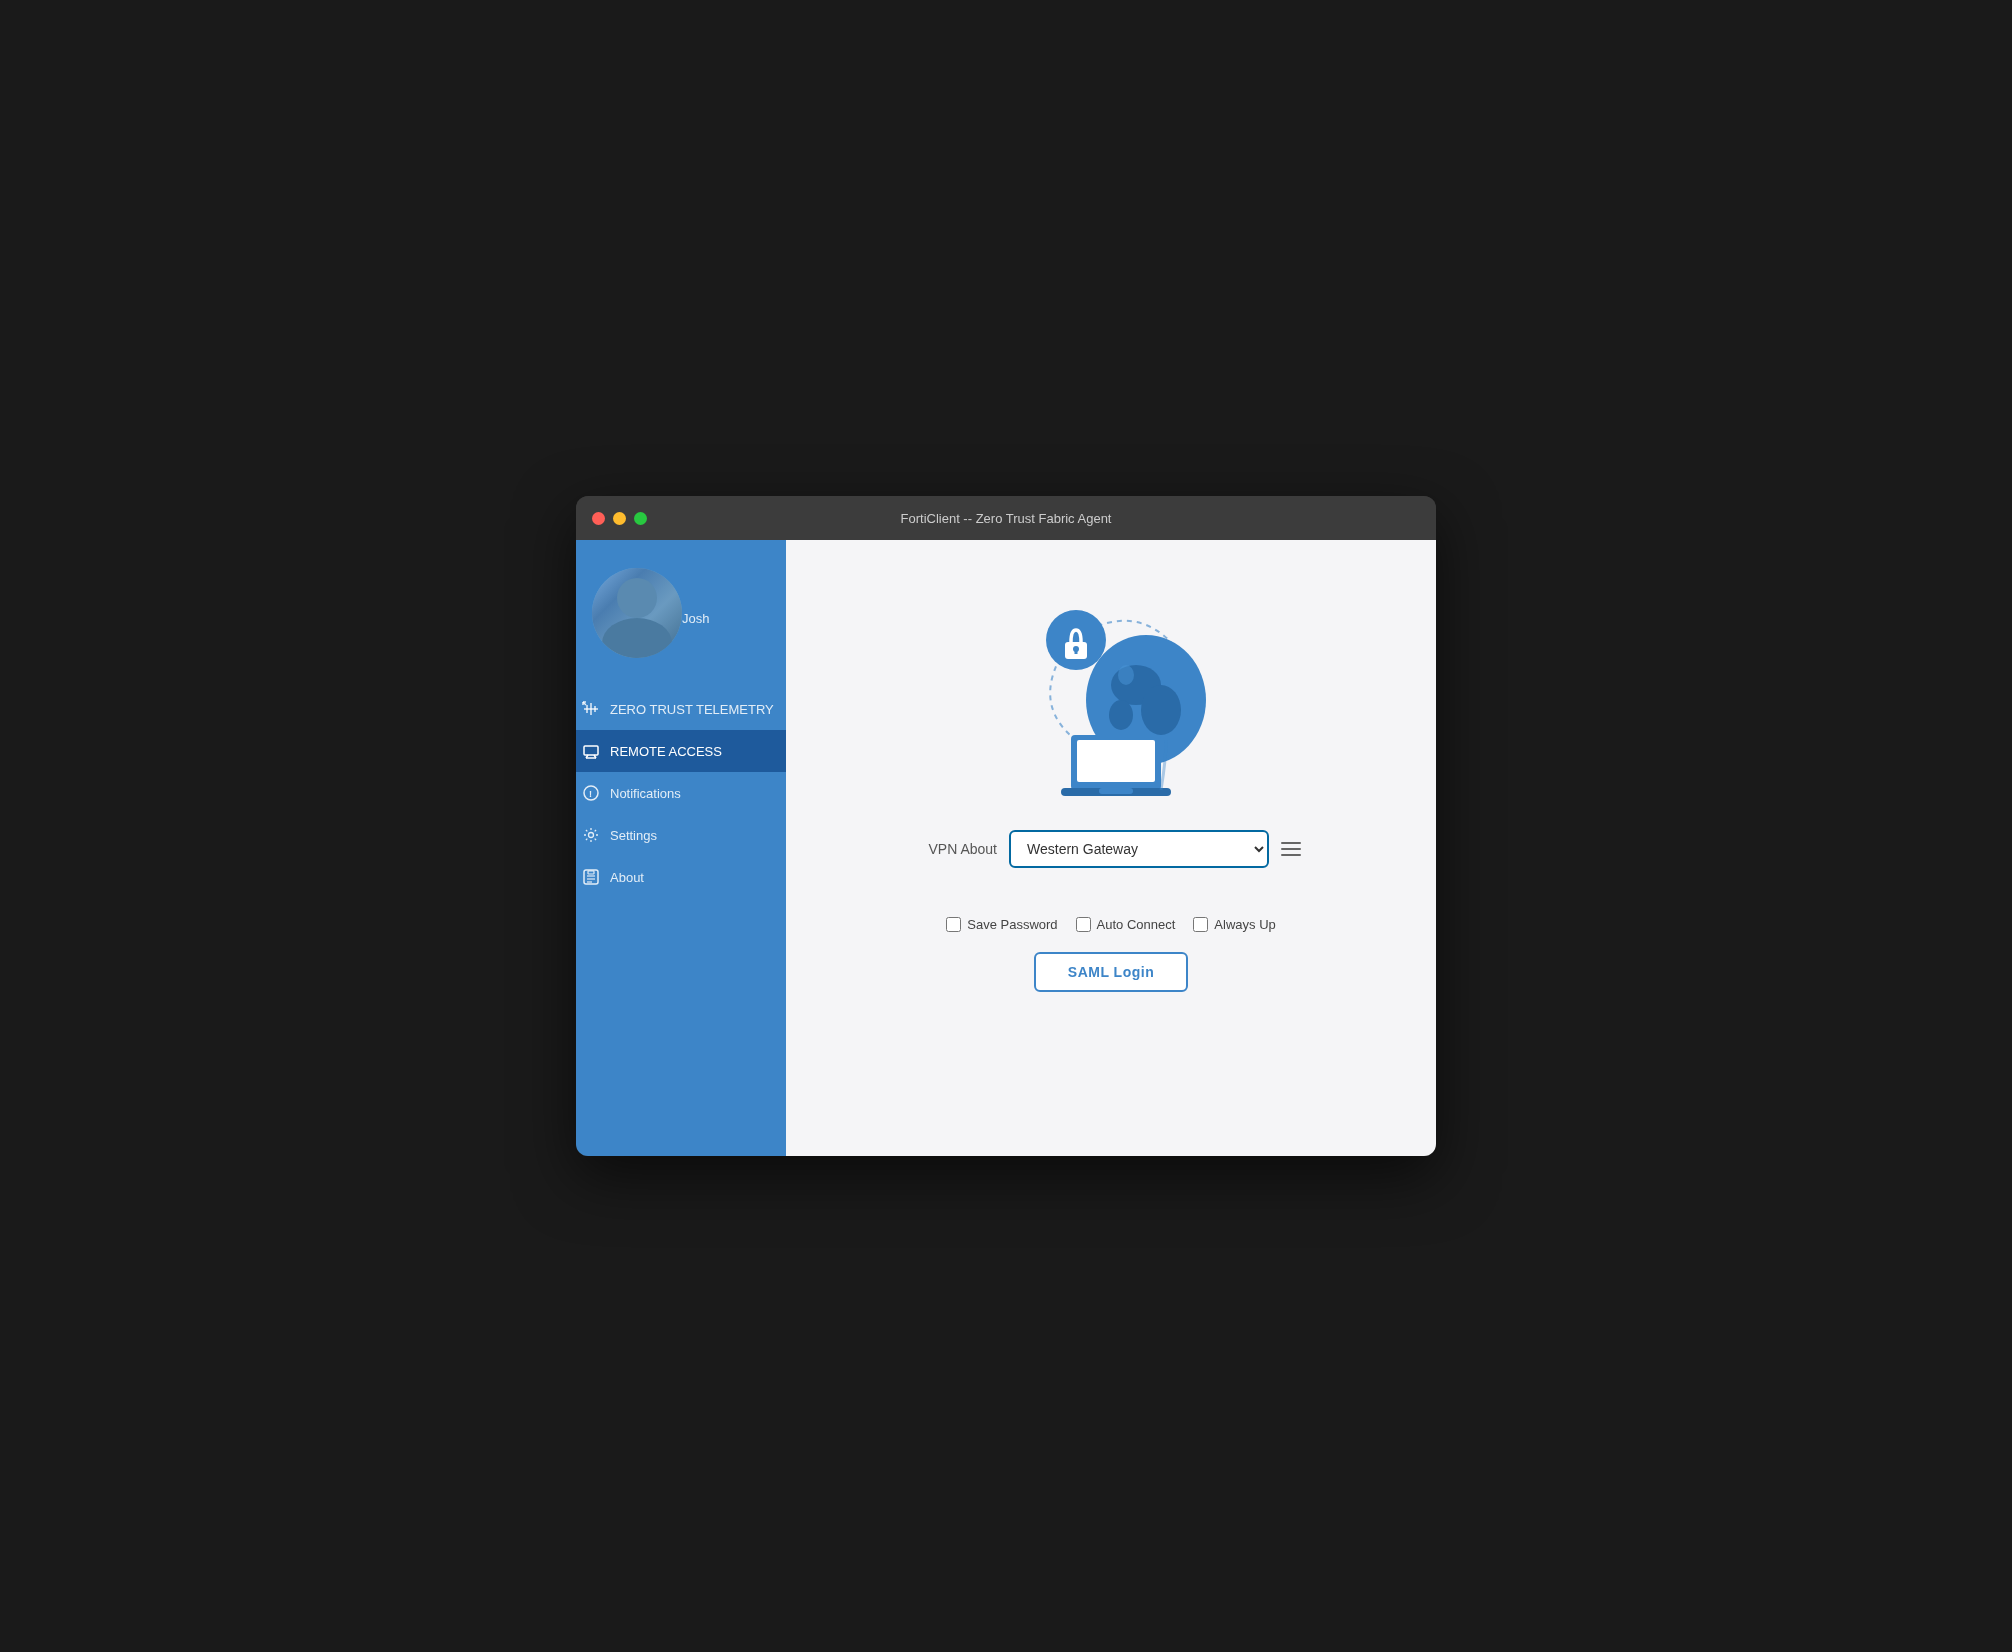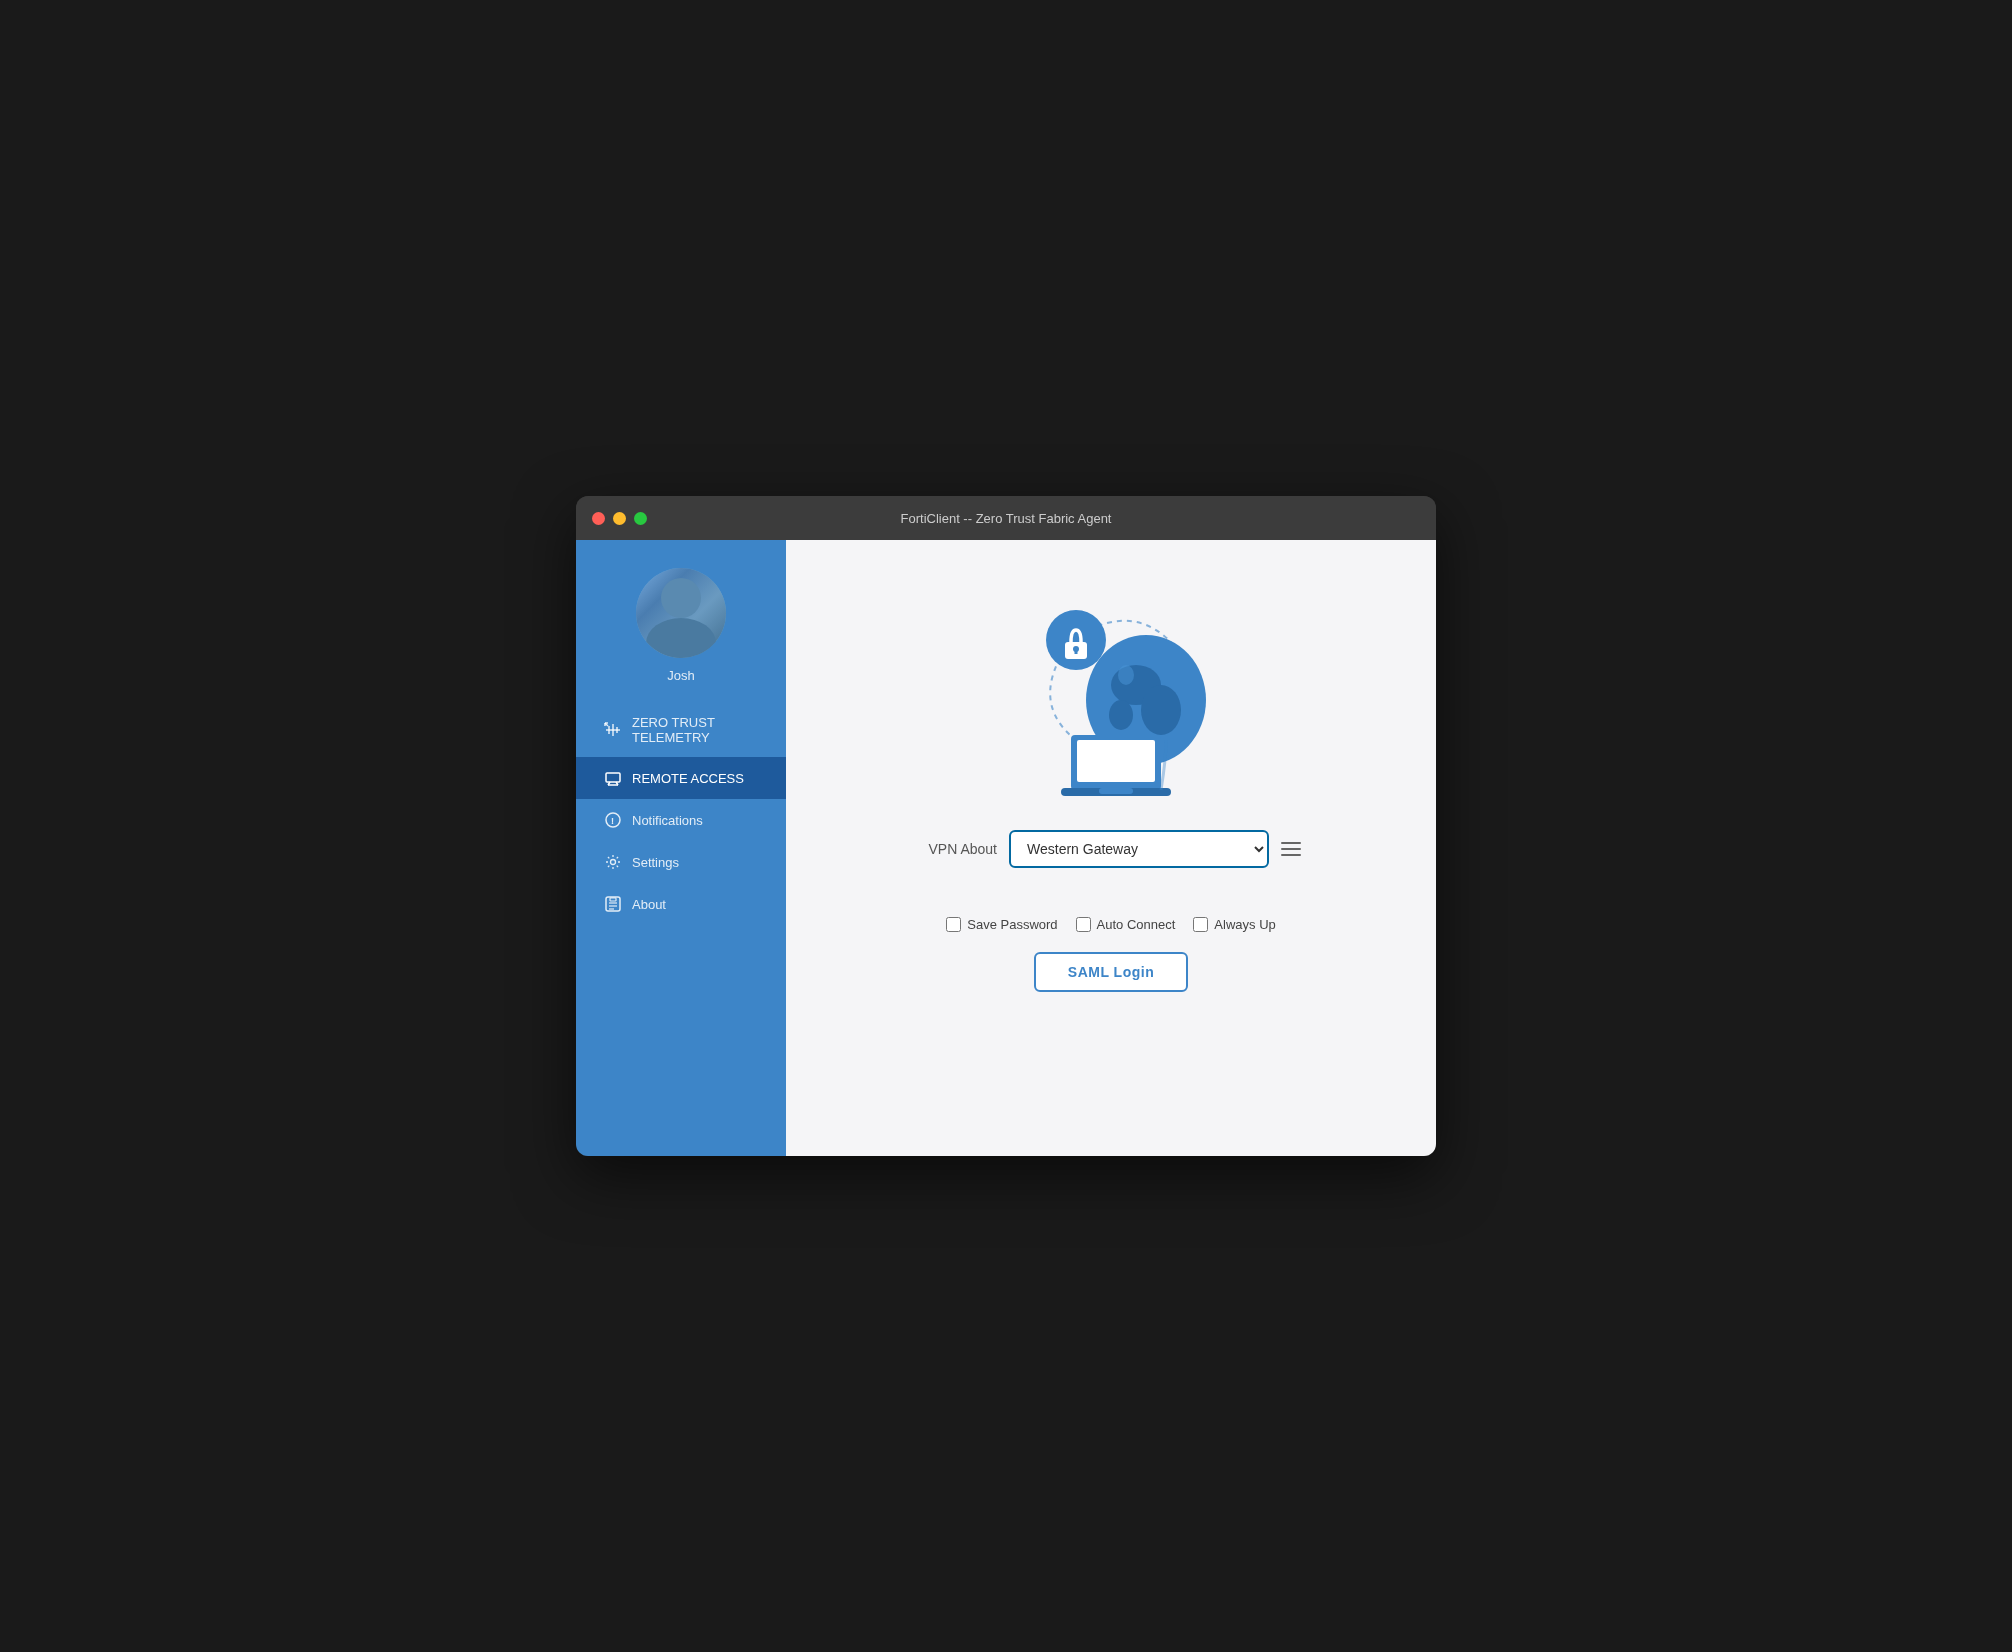--- a/index.html
+++ b/index.html
@@ -71,21 +71,21 @@
     .sidebar {
       width: 210px;
       background: #3d85c8;
       display: flex;
       flex-direction: column;
       flex-shrink: 0;
     }
 
     .profile-section {
       display: flex;
-      flex-direction: column;
+      flex-direction: row;
       align-items: center;
       padding: 28px 16px 20px;
     }
 
     .avatar {
       width: 90px;
       height: 90px;
       border-radius: 50%;
       overflow: hidden;
       background: #5a9fd4;
@@ -134,21 +134,21 @@
     .nav-section {
       display: flex;
       flex-direction: column;
       flex: 1;
     }
 
     .nav-item {
       display: flex;
       align-items: center;
       gap: 10px;
-      padding: 12px 28px;
+      padding: 12px 6px;
       color: rgba(255,255,255,0.85);
       font-size: 13px;
       cursor: pointer;
       user-select: none;
       transition: background 0.15s;
     }
 
     .nav-item.active {
       background: #1e5a9c;
       color: #fff;

